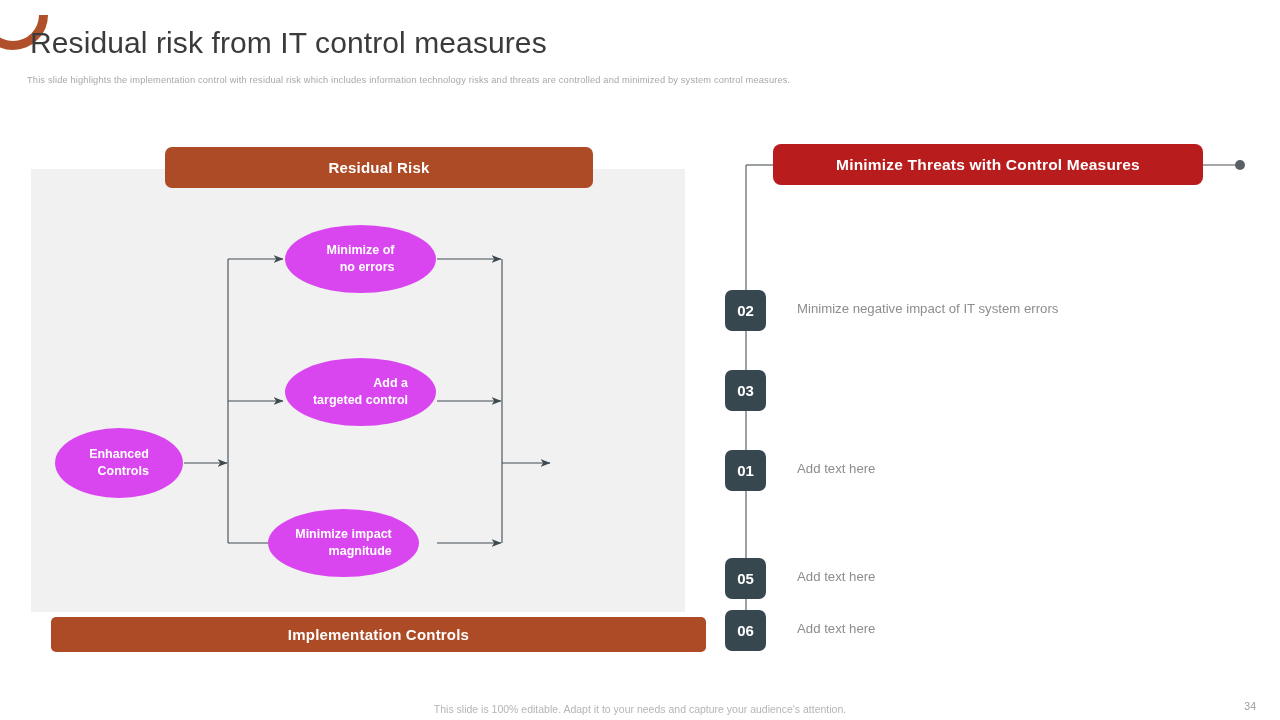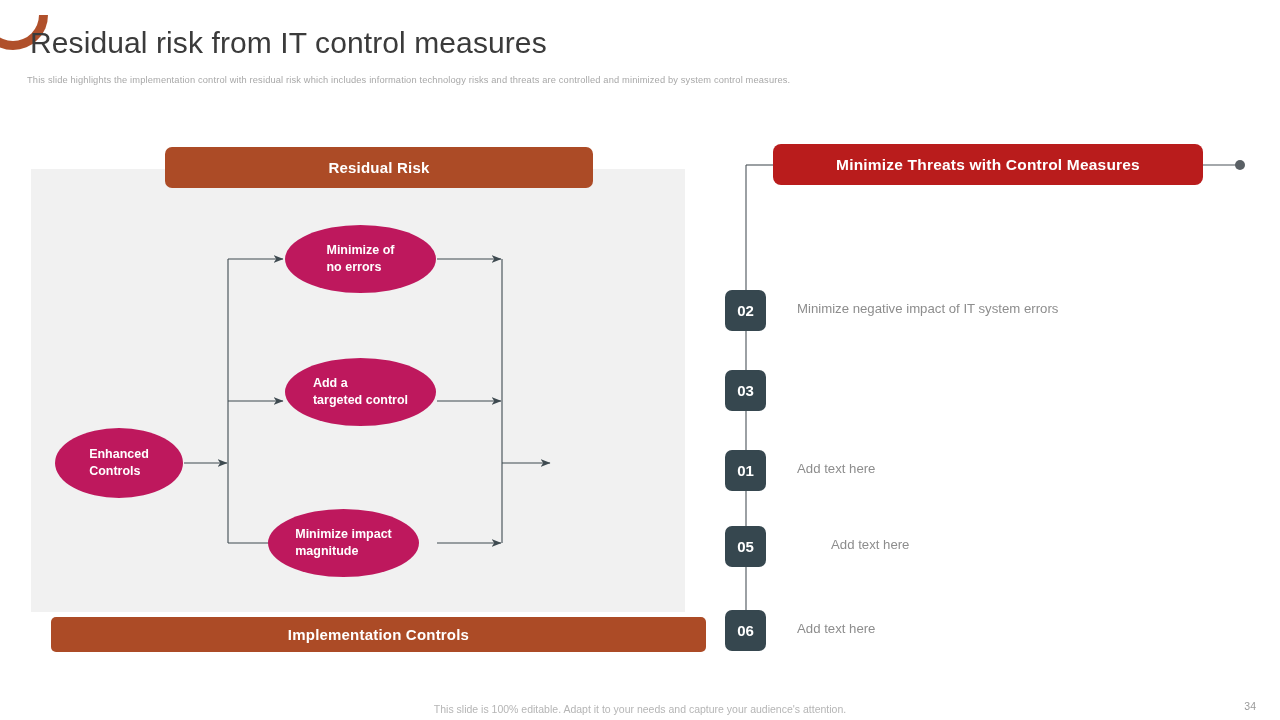--- a/index.html
+++ b/index.html
@@ -91,27 +91,27 @@
     left: 31px;
     top: 617px;
     width: 655px;
     height: 35px;
     border-radius: 5px;
     font-size: 15px;
   }
 
   .node {
     position: absolute;
-    background: #be185d;
+    background: #d946ef;
     border-radius: 50%;
     color: #ffffff;
     font-weight: bold;
     font-size: 12.5px;
     line-height: 1.35;
-    text-align: left;
+    text-align: right;
     display: flex;
     align-items: center;
     justify-content: center;
     box-sizing: border-box;
     padding: 0 8px;
   }
   .node-min-errors   { left: 285px; top: 225px; width: 151px; height: 68px; }
   .node-targeted     { left: 285px; top: 358px; width: 151px; height: 68px; }
   .node-min-impact   { left: 268px; top: 509px; width: 151px; height: 68px; }
   .node-enhanced     { left: 55px;  top: 428px; width: 128px; height: 70px; }
@@ -186,21 +186,21 @@
     line-height: 1.48;
     max-width: 350px;
     padding-top: 9px;
   }
   .step-text.two-line { padding-top: 1px; }
 
   .step-1 { top: 211px; }
   .step-2 { top: 290px; }
   .step-3 { top: 370px; }
   .step-4 { top: 450px; }
-  .step-5 { top: 526px; gap: 34px; }
+  .step-5 { top: 558px; }
   .step-6 { top: 610px; }
 
   
   .footer-note {
     position: absolute;
     left: 0;
     right: 0;
     top: 703px;
     text-align: center;
     font-size: 10.5px;

